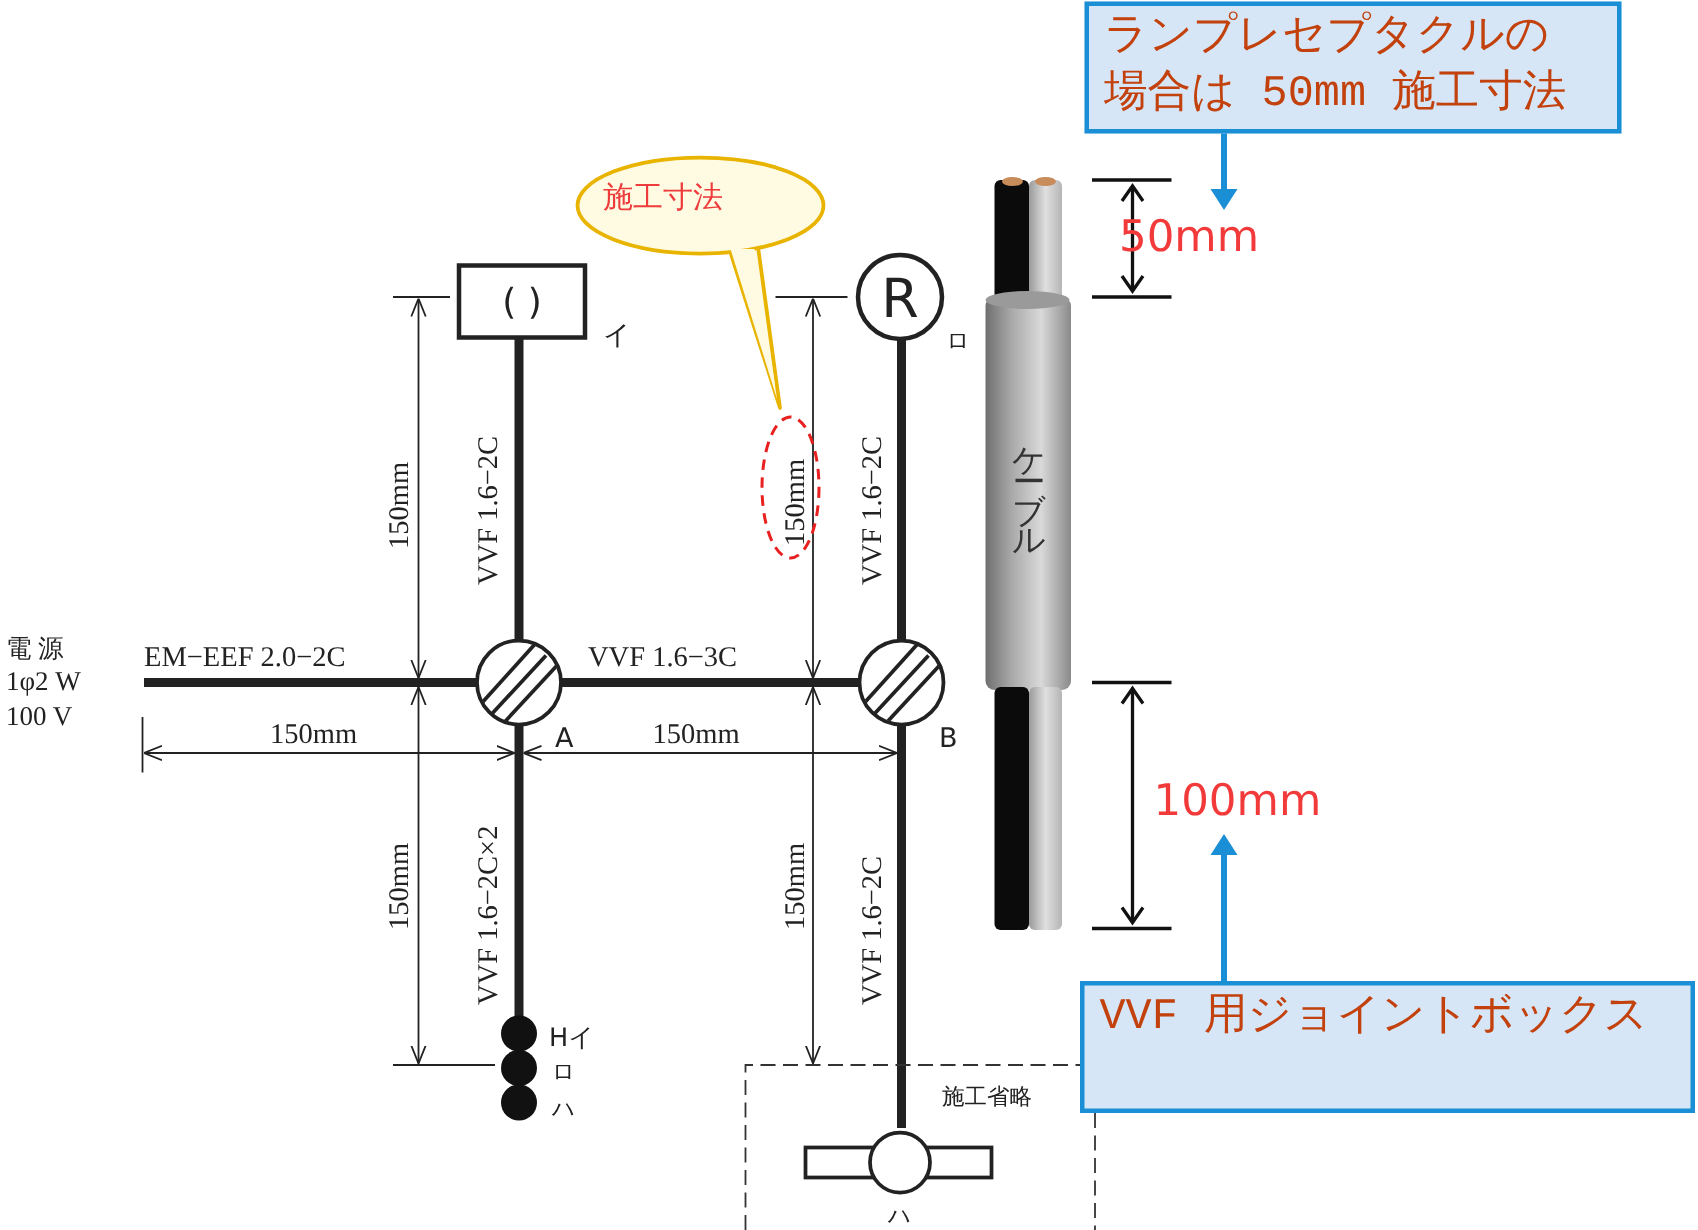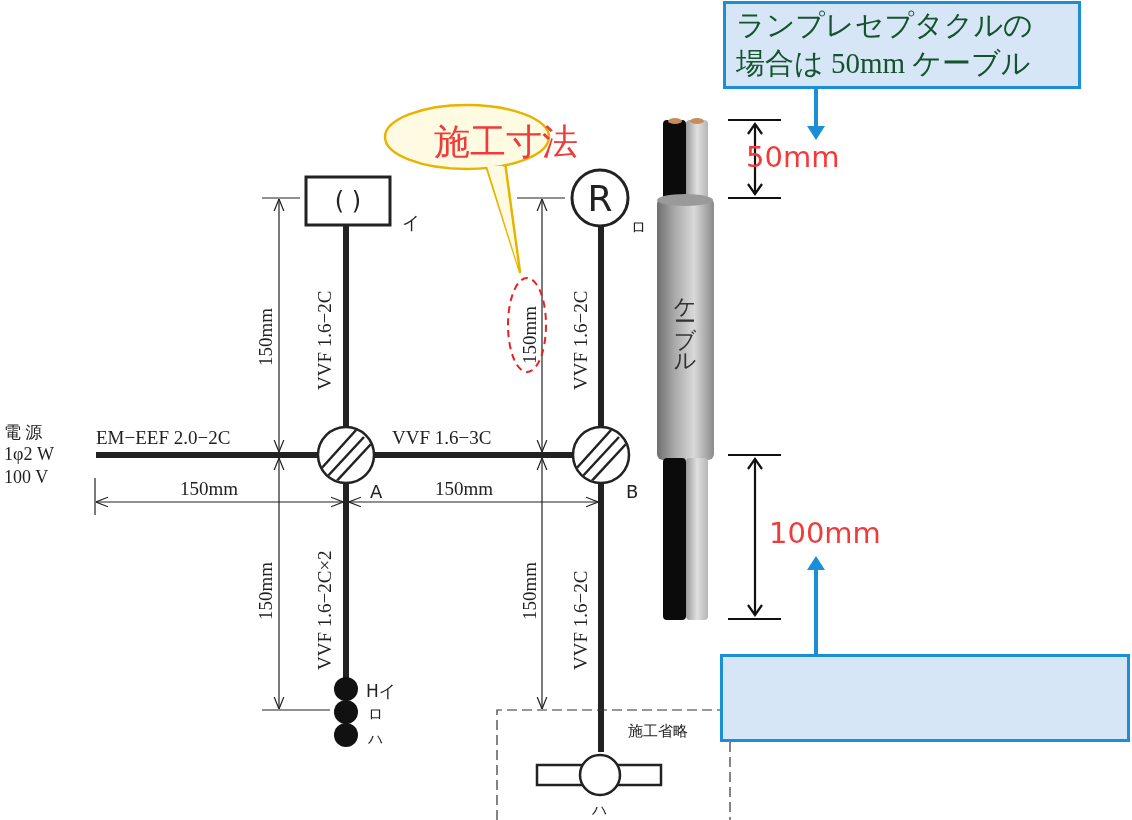--- a/index.html
+++ b/index.html
@@ -2,26 +2,26 @@
 <html><head>
 <meta charset="utf-8">
 <style>
   html, body { margin: 0; padding: 0; background: #ffffff; }
   body { width: 1132px; height: 820px; position: relative; overflow: hidden; font-family: "DejaVu Serif", serif; }
   svg#diagram { position: absolute; left: 0; top: 0; }
   .serif { font-family: "Liberation Serif", "DejaVu Serif", serif; fill: #222; }
   .sans { font-family: "DejaVu Sans", "Liberation Sans", sans-serif; }
   .callout {
     position: absolute; background: #d6e6f6; border: 3px solid #1a8fd6;
-    font-family: Liberation Serif, serif; color: #14532d;
+    font-family: Liberation Mono, monospace; color: #c2410c;
     font-size: 29px; line-height: 38px; padding: 2px 10px 4px 10px; box-sizing: border-box;
   }
   .callout div { white-space: nowrap; }
   .red-label { position: absolute; color: #f23a3a; font-family: "DejaVu Sans", "Liberation Sans", sans-serif; font-size: 29px; }
-  .bubble-text { position: absolute; color: #ee3b3b; font-family: "DejaVu Sans", "Liberation Sans", sans-serif; font-size: 36px; margin-left: 32px; }
+  .bubble-text { position: absolute; color: #ee3b3b; font-family: "DejaVu Sans", "Liberation Sans", sans-serif; font-size: 20px; }
   .cable-text { position: absolute; font-family: "DejaVu Sans", "Liberation Sans", sans-serif; font-size: 22px; color: #333; writing-mode: vertical-rl; letter-spacing: 2px; }
 </style>
 </head>
 <body>
 
 <svg id="diagram" width="1132" height="820" viewBox="0 0 1132 820" xmlns="http://www.w3.org/2000/svg">
   <defs>
     <linearGradient id="sheath" x1="0" x2="1" y1="0" y2="0">
       <stop offset="0" stop-color="#6f6f6f"></stop>
       <stop offset="0.3" stop-color="#a8a8a8"></stop>
@@ -183,17 +183,18 @@
 
 <div class="bubble-text" style="left:402px; top:118px;">施工寸法</div>
 
 <div class="cable-text" style="left:670px; top:282px;">ケーブル</div>
 
 <div class="red-label" style="left:746px; top:140px;">50mm</div>
 <div class="red-label" style="left:769px; top:516px;text-align:center;">100mm</div>
 
 <div class="callout" style="left:723px; top:1px; width:358px; height:88px;">
   <div>ランプレセプタクルの</div>
-  <div>場合は 50mm ケーブル</div>
+  <div>場合は 50mm 施工寸法</div>
 </div>
 
 <div class="callout" style="left:720px; top:654px; width:410px; height:88px;">
+  <div>VVF 用ジョイントボックス</div>
 </div>
 
 </body></html>

